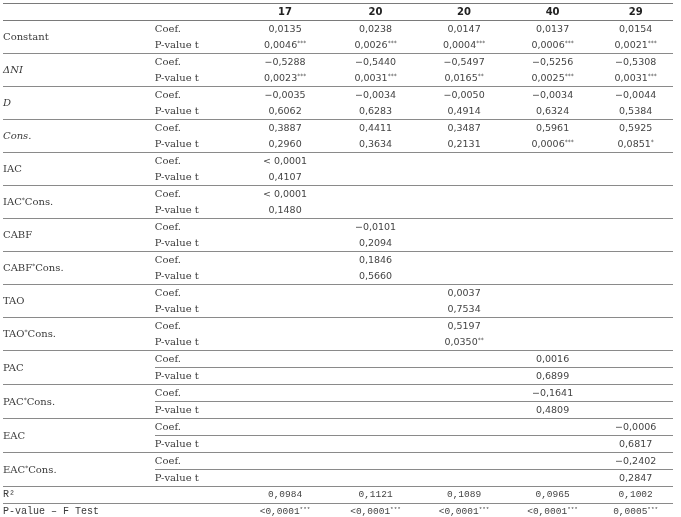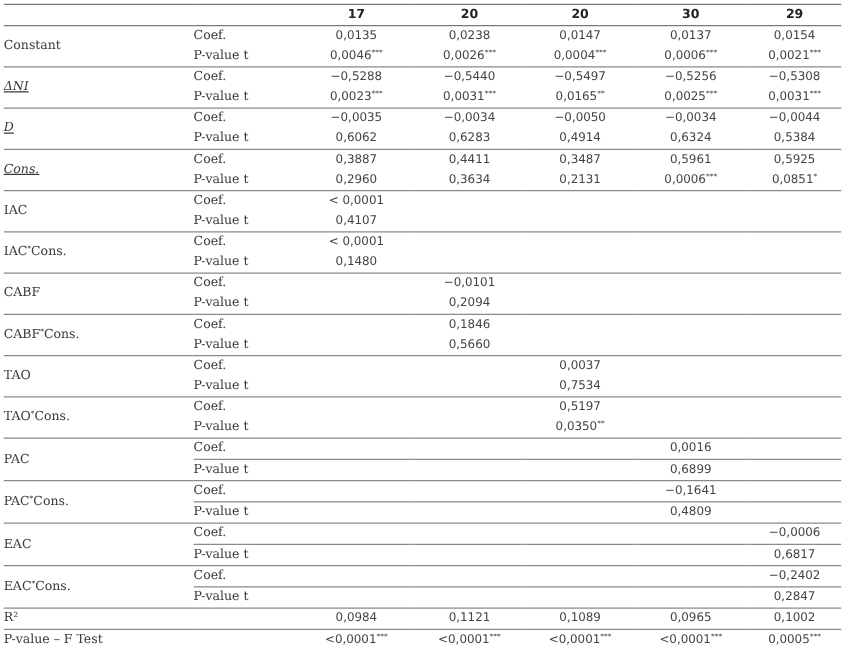--- a/index.html
+++ b/index.html
@@ -15,31 +15,31 @@
   table.reg td, table.reg th { padding: 0; height: 16px; line-height: 16px; white-space: nowrap; }
   table.reg thead th {
     font-family: "DejaVu Sans", "Liberation Sans", sans-serif;
     font-weight: bold; font-size: 10px; color: #222;
     border-top: 1.5px solid #7a7a7a;
     border-bottom: 1.5px solid #7a7a7a;
     text-align: center;
     margin-top: 44px;
   }
   td.var { width: 153px; padding-left: 4px; vertical-align: middle; }
-  td.var.ital { font-style: italic; text-decoration: underline; }
+  td.var.ital { font-style: italic; }
   td.type { width: 86px; padding-left: 4px; }
   td.val {
     text-align: center;
     font-family: "DejaVu Sans", "Liberation Sans", sans-serif;
     font-size: 9.5px; color: #444;
   }
   col.c17 { width: 90px; } col.c18 { width: 92px; } col.c19 { width: 86px; } col.c20 { width: 92px; } col.c21 { width: 75px; }
   tr.grp-end td { border-bottom: 1.5px solid #8a8a8a; }
   tr.sub-line td.type, tr.sub-line td.val { border-bottom: 1px solid #8a8a8a; }
-  tr.stat td { border-bottom: 1.5px solid #8a8a8a; }
+  tr.stat td { border-bottom: 1.5px solid #8a8a8a; font-family: Liberation Mono, monospace; }
   sup { font-size: 6px; line-height: 0; vertical-align: 3px; }
 </style>
 </head>
 <body>
 
 <table class="reg">
   <colgroup>
     <col>
       <col>
       <col class="c17">
@@ -48,21 +48,21 @@
       <col class="c20">
       <col class="c21">
   </colgroup>
   <thead>
     <tr>
       <th></th>
       <th></th>
       <th>17</th>
       <th>20</th>
       <th>20</th>
-      <th>30</th>
+      <th>40</th>
       <th>29</th>
     </tr>
   </thead>
   <tbody id="tbody">
       <tr>
         <td rowspan="2" class="var" style="border-bottom: 1.5px solid rgb(138, 138, 138); margin-top: 12px;">Constant</td>
         <td class="type">Coef.</td>
         <td class="val">0,0135</td>
         <td class="val">0,0238</td>
         <td class="val">0,0147</td>

